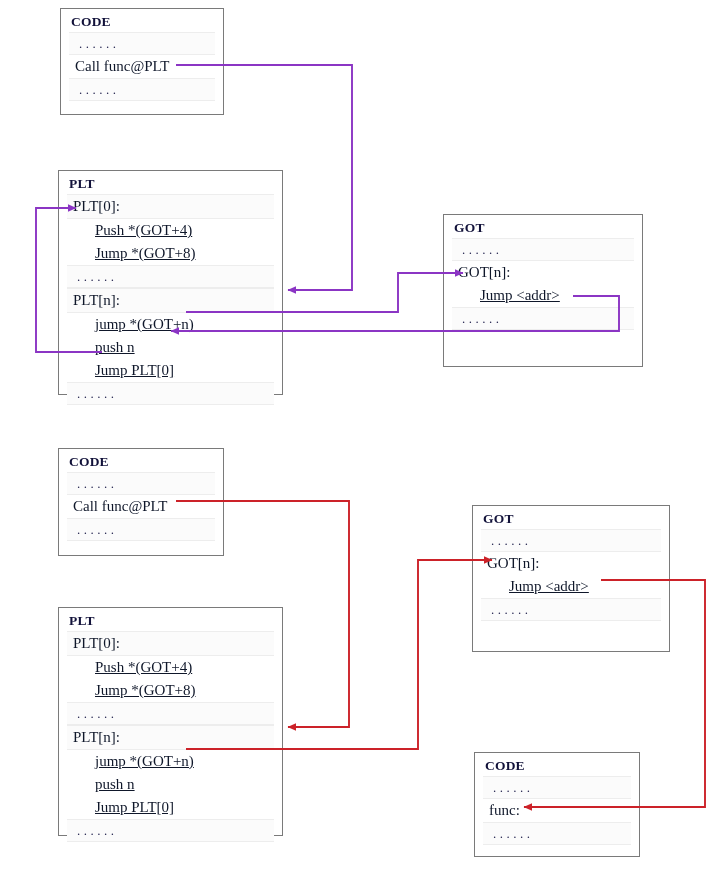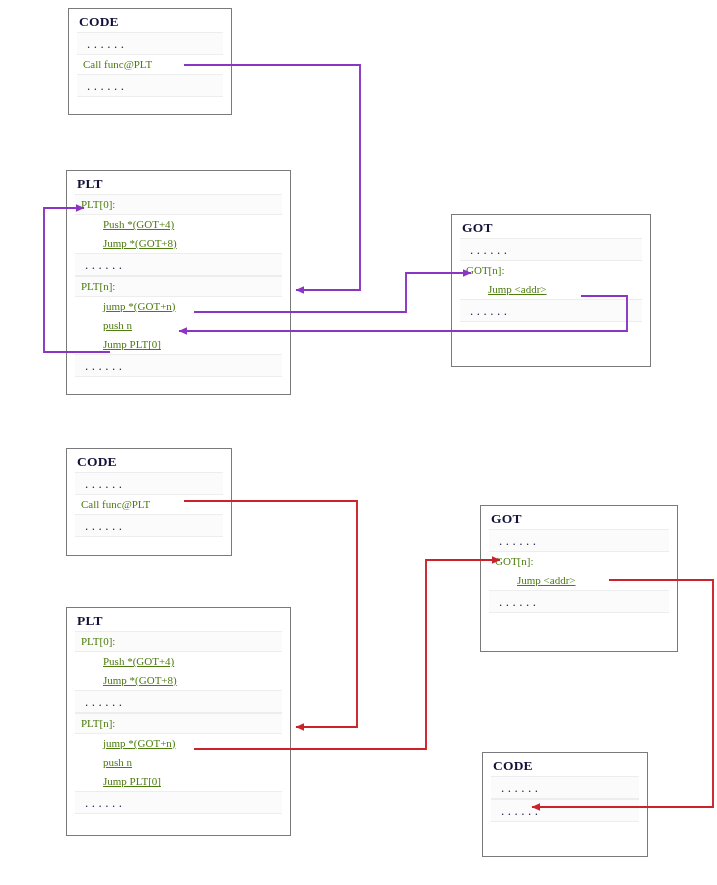--- a/index.html
+++ b/index.html
@@ -9,21 +9,21 @@
   }
   body {
     width: 717px;
     height: 885px;
     position: relative;
     font-family: "Liberation Serif", "DejaVu Serif", serif;
     overflow: hidden;
   }
   #stage {
     position: absolute;
-    left: 8px; top: 0;
+    left: 0; top: 0;
     width: 572px; height: 885px;
   }
   .arrow-layer {
     position: absolute;
     left: 0; top: 0;
     width: 717px; height: 885px;
     pointer-events: none;
     z-index: 5;
   }
   .box {
@@ -37,22 +37,22 @@
     font-weight: bold;
     font-size: 13.5px;
     color: #12123a;
     padding: 5px 0 2px 10px;
     letter-spacing: 0.2px;
   }
   .rows {
     padding: 0 8px 6px 8px;
   }
   .row {
-    font-size: 11px;
-    color: #4d7c0f;
+    font-size: 15px;
+    color: #0f172a;
     line-height: 1.0;
     padding: 4px 4px 4px 6px;
     white-space: nowrap;
     box-sizing: border-box;
   }
   .row.shaded {
     background: #fbfbfb;
     border-top: 1px solid #ededed;
     border-bottom: 1px solid #ededed;
   }
@@ -135,20 +135,21 @@
       <div class="row plain">GOT[n]:</div>
       <div class="row indent1">Jump &lt;addr&gt;</div>
       <div class="row shaded dots">......</div>
     </div>
   </div>
 
   <div class="box" style="left:474px; top:752px; width:166px; height:105px;">
     <div class="box-title">CODE</div>
     <div class="rows">
       <div class="row shaded dots">......</div>
+      <div class="row plain">func:</div>
       <div class="row shaded dots">......</div>
     </div>
   </div>
 
   <svg class="arrow-layer" viewBox="0 0 717 885" width="717" height="885">
     <defs>
       <marker id="ah-purple" markerWidth="9" markerHeight="9" refX="8" refY="4.5" orient="auto" markerUnits="userSpaceOnUse">
         <path d="M0,0.8 L8.5,4.5 L0,8.2 Z" fill="#8B35C4"></path>
       </marker>
       <marker id="ah-red" markerWidth="9" markerHeight="9" refX="8" refY="4.5" orient="auto" markerUnits="userSpaceOnUse">

